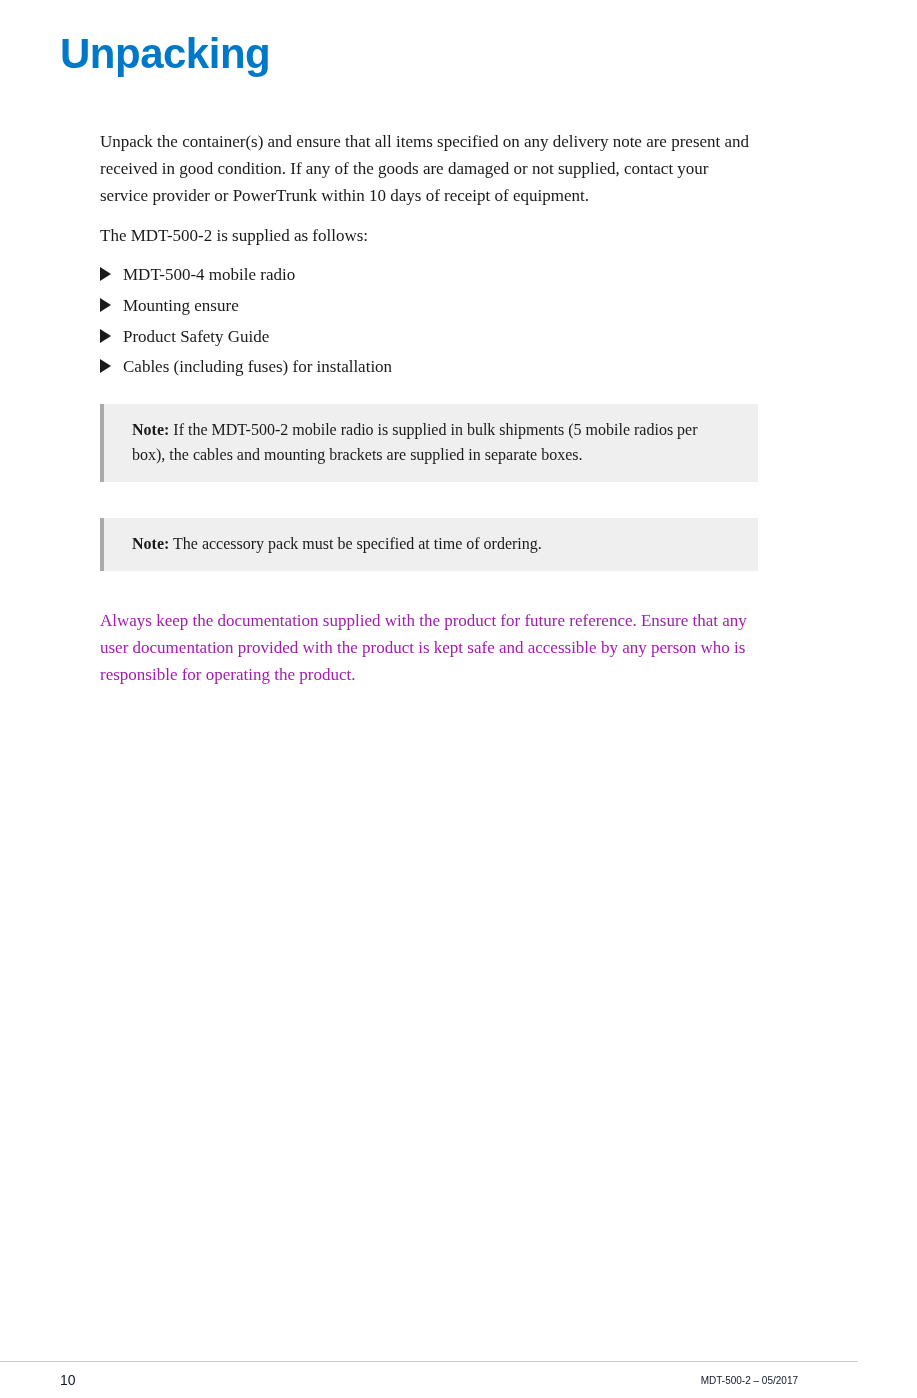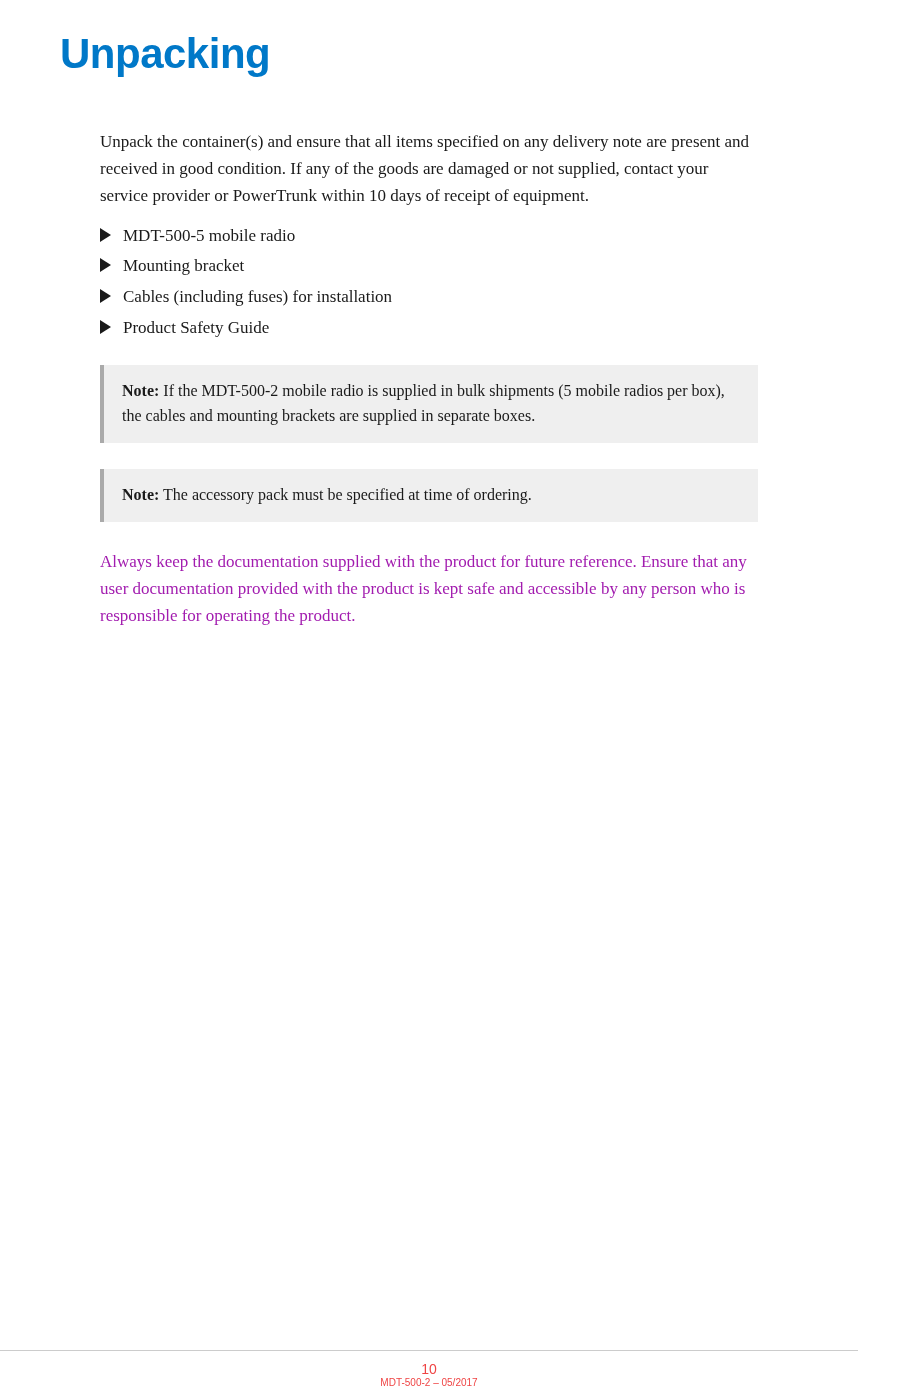--- a/index.html
+++ b/index.html
@@ -79,22 +79,22 @@
       border-bottom: 7px solid transparent;
       border-left: 11px solid #1a1a1a;
       margin-right: 12px;
       margin-top: 6px;
       flex-shrink: 0;
     }
 
     .note-box {
       background: #efefef;
       border-left: 4px solid #aaaaaa;
-      padding: 14px 18px;
-      margin-bottom: 26px;
+      padding: 14px 28px;
+      margin-bottom: 36px;
       font-size: 16px;
       line-height: 1.55;
       color: #1a1a1a;
     }
 
     .note-box .note-label {
       font-weight: bold;
     }
 
     .closing-paragraph {
@@ -108,23 +108,22 @@
       position: absolute;
       bottom: 0;
       left: 0;
       right: 0;
       border-top: 1px solid #cccccc;
       padding: 10px 60px;
       display: flex;
       justify-content: space-between;
       align-items: center;
       font-size: 14px;
-      color: #ef4444;
+      color: #0f172a;
       font-family: Arial, Helvetica, sans-serif;
-      flex-direction: column;
     }
 
     .footer-page-number {
       font-size: 14px;
     }
 
     .footer-doc-info {
       font-size: 10px;
     }
   </style>
@@ -134,37 +133,38 @@
 <div class="page-container">
 
   <div class="header-section">
     <h1 class="page-title">Unpacking</h1>
   </div>
 
   <div class="content-section">
 
     <p class="intro-paragraph">Unpack the container(s) and ensure that all items specified on any delivery note are present and received in good condition. If any of the goods are damaged or not supplied, contact your service provider or PowerTrunk within 10 days of receipt of equipment.</p>
 
+    <p class="supplied-label">The MDT-500-2 is supplied as follows:</p>
 
     <ul class="bullet-list">
       <li>
         <span class="bullet-arrow"></span>
-        <span>MDT-500-5 mobile radio</span>
+        <span>MDT-500-4 mobile radio</span>
       </li>
       <li>
         <span class="bullet-arrow"></span>
-        <span>Mounting bracket</span>
+        <span>Mounting ensure</span>
+      </li>
+      <li>
+        <span class="bullet-arrow"></span>
+        <span>Product Safety Guide</span>
       </li>
       <li>
         <span class="bullet-arrow"></span>
         <span>Cables (including fuses) for installation</span>
-      </li>
-      <li>
-        <span class="bullet-arrow"></span>
-        <span>Product Safety Guide</span>
       </li>
     </ul>
 
     <div class="note-box">
       <span class="note-label">Note:</span><span>  If the MDT-500-2 mobile radio is supplied in bulk shipments (5 mobile radios per box), the cables and mounting brackets are supplied in separate boxes.</span>
     </div>
 
     <div class="note-box">
       <span class="note-label">Note:</span><span>  The accessory pack must be specified at time of ordering.</span>
     </div>

